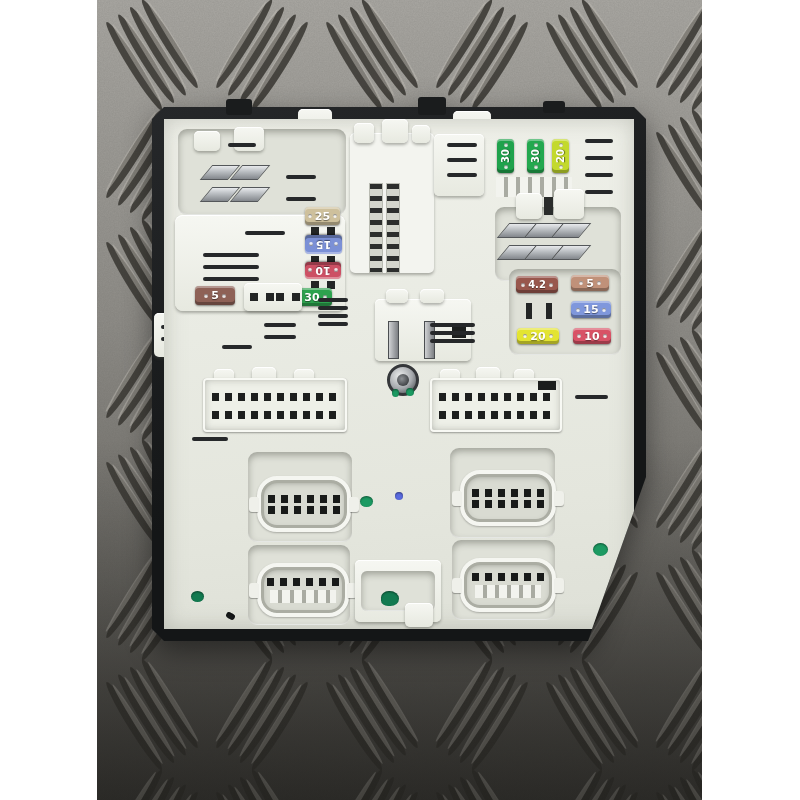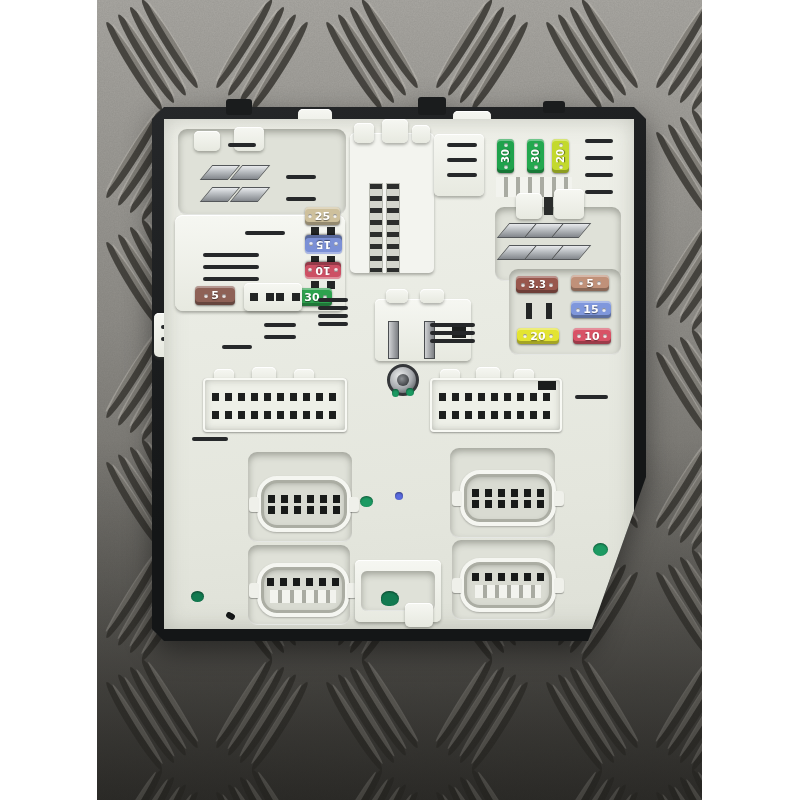--- a/index.html
+++ b/index.html
@@ -202,21 +202,21 @@
       <div style="left:380px;top:78px;width:9px;height:18px;background:#2a2c2b"></div>
       <div class="pg" style="left:339px;top:104px"></div>
       <div class="pg" style="left:366px;top:104px"></div>
       <div class="pg" style="left:393px;top:104px"></div>
       <div class="pg" style="left:339px;top:126px"></div>
       <div class="pg" style="left:366px;top:126px"></div>
       <div class="pg" style="left:393px;top:126px"></div>
 
       <div class="recess" style="left:345px;top:150px;width:112px;height:86px"></div>
       <div class="fuse" style="left: 352px; top: 157px; width: 42px; height: 17px; font-size: 10px; background: rgb(152, 87, 77);">
-        <span class="amp">3.3</span>
+        <span class="amp">4.2</span>
       </div>
       <div class="fuse" style="left: 407px; top: 156px; width: 38px; height: 16px; background: rgb(192, 145, 121);">
         <span class="amp">5</span>
       </div>
       <div style="left:362px;top:184px;width:6px;height:16px;background:#232525"></div>
       <div style="left:382px;top:184px;width:6px;height:16px;background:#232525"></div>
       <div class="fuse" style="left: 407px; top: 182px; width: 40px; height: 17px; background: rgb(127, 151, 220);">
         <span class="amp">15</span>
       </div>
       <div class="fuse" style="left: 353px; top: 209px; width: 42px; height: 16px; color: rgb(255, 255, 255); background: rgb(227, 228, 50);">

